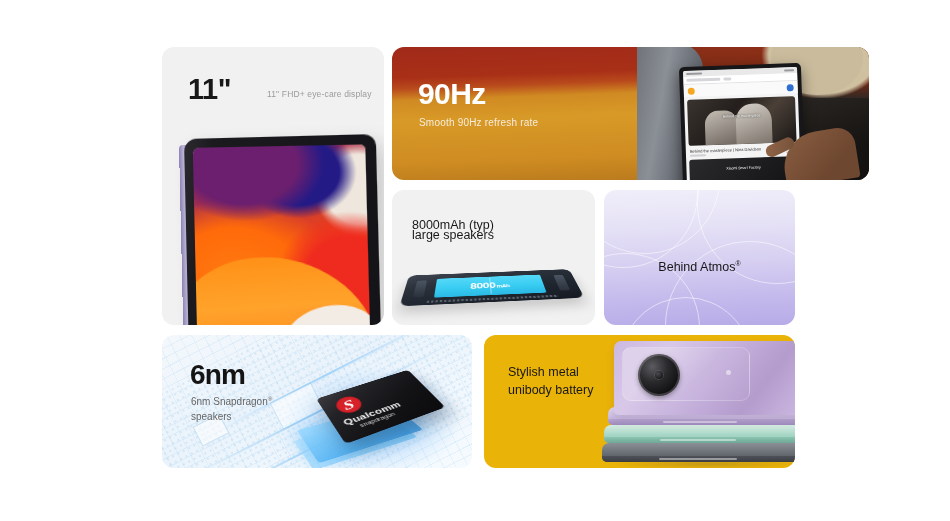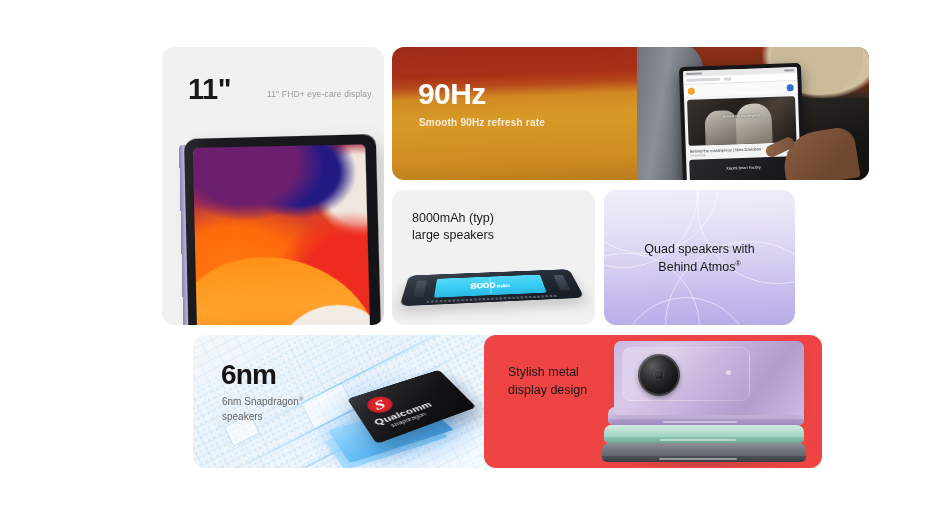--- a/index.html
+++ b/index.html
@@ -96,21 +96,21 @@
       #a02a1a 0%, #a93017 21%, #b8491c 28%,
       #d08a22 36%, #d89a27 50%, #cf8c22 78%, #b5761c 100%);
   }
   #p-90hz .hz-big {
     position: absolute; left: 26px; top: 30px;
     font-size: 30px; font-weight: 700; color: #fff;
     letter-spacing: -0.6px;
   }
   #p-90hz .hz-sub {
     position: absolute; left: 27px; top: 70px;
-    font-size: 10px; color: #f6ecdc; letter-spacing: .2px; font-weight: bold;
+    font-size: 10px; color: #f6ecdc; letter-spacing: .2px;
   }
   
   .scene {
     position: absolute; right: 0; top: 0; width: 232px; height: 133px;
     overflow: hidden;
   }
   .scene-bg {
     position: absolute; inset: 0;
     background:
       radial-gradient(ellipse 40% 50% at 80% 6%, #cfc0a0 0%, #cfc0a0 58%, transparent 66%),
@@ -206,21 +206,21 @@
     position:absolute; left:50%; top:30%; transform:translate(-50%,-50%);
     font-size: 3.6px; color:#fff; white-space:nowrap;
   }
 
   
   #p-battery {
     left: 392px; top: 190px; width: 203px; height: 135px;
     background: #f1f1f1;
   }
   #p-battery .bt-t1 {
-    position: absolute; left: 20px; top: 21px;
+    position: absolute; left: 20px; top: 28px;
     font-size: 12.5px; font-weight: 400; color: #191919;
   }
   #p-battery .bt-t2 {
     position: absolute; left: 20px; top: 38px;
     font-size: 12.5px; font-weight: 400; color: #191919;
   }
   .batt-wrap {
     position: absolute; left: 14px; top: 68px;
     width: 178px; height: 62px;
   }
@@ -283,21 +283,20 @@
     font-size: 12.5px; color: #171717; font-weight: 400;
   }
   #p-speakers .sp-t1 { top: 52px; }
   #p-speakers .sp-t2 { top: 70px; }
   .sp-reg { font-size: 7px; vertical-align: super; }
 
   
   #p-chip {
     left: 162px; top: 335px; width: 310px; height: 133px;
     background: linear-gradient(150deg,#f4f8fc 0%, #eaf3fb 40%, #f6fbff 100%);
-    margin-left: 31px;
   }
   .pcb { position: absolute; inset: 0; overflow: hidden; }
   .pcb-trace {
     position: absolute;
     background: linear-gradient(90deg, rgba(120,190,245,0), rgba(104,184,246,.55), rgba(120,190,245,0));
     height: 2px; border-radius: 1px;
     transform: rotate(-27deg);
   }
   .pcb-grid {
     position: absolute; inset: -30%;
@@ -385,22 +384,22 @@
     color: #f2f2f2; font-size: 11.5px; font-weight: 700;
     letter-spacing: .2px; white-space: nowrap;
   }
   .sd-sub {
     position: absolute; left: 22px; top: 53px;
     color: #cfcfcf; font-size: 7px; white-space: nowrap;
   }
 
   
   #p-metal {
-    left: 484px; top: 335px; width: 338px; height: 133px;
-    background: #ef4444;
+    left: 484px; top: 335px; width: 311px; height: 133px;
+    background: #eab308;
   }
   #p-metal .mt-t1 {
     position: absolute; left: 24px; top: 30px;
     font-size: 12.5px; color: #171717;
   }
   #p-metal .mt-t2 {
     position: absolute; left: 24px; top: 48px;
     font-size: 12.5px; color: #171717;
   }
   .stack { position: absolute; left: 118px; top: 6px; width: 200px; height: 124px; }
@@ -555,21 +554,20 @@
 
   <div class="panel" id="p-speakers">
     <div class="sp-waves">
       <i class="sp-w1"></i>
         <i class="sp-w2"></i>
         <i class="sp-w3"></i>
       <i class="sp-w4"></i>
         <i class="sp-w5"></i>
         <i class="sp-w6"></i>
     </div>
-    <div class="sp-t sp-t1">Quad speakers with</div>
     <div class="sp-t sp-t2"><span>Behind Atmos</span><span class="sp-reg">®</span></div>
   </div>
 
   <div class="panel" id="p-chip">
     <div class="pcb">
       <div class="pcb-grid"></div>
       <div class="pcb-dots"></div>
       <div class="pcb-pad" style="left:112px; top:56px; width:46px; height:30px;"></div>
       <div class="pcb-pad" style="left:34px; top:84px; width:30px; height:22px;"></div>
       <div class="pcb-trace" style="left:46px; top:38px; width:240px;"></div>
@@ -587,21 +585,21 @@
       <div class="chip-top">
         <div class="sd-logo"></div>
         <div class="sd-name">Qualcomm</div>
         <div class="sd-sub">snapdragon</div>
       </div>
     </div>
   </div>
 
   <div class="panel" id="p-metal">
     <div class="mt-t1">Stylish metal</div>
-    <div class="mt-t2">display design</div>
+    <div class="mt-t2">unibody battery</div>
     <div class="stack">
       <div class="stack-shadow"></div>
       <div class="slab slab-dark">
         <div class="side"></div>
           <div class="btn"></div>
       </div>
       <div class="slab slab-mint">
         <div class="side"></div>
           <div class="btn"></div>
       </div>

